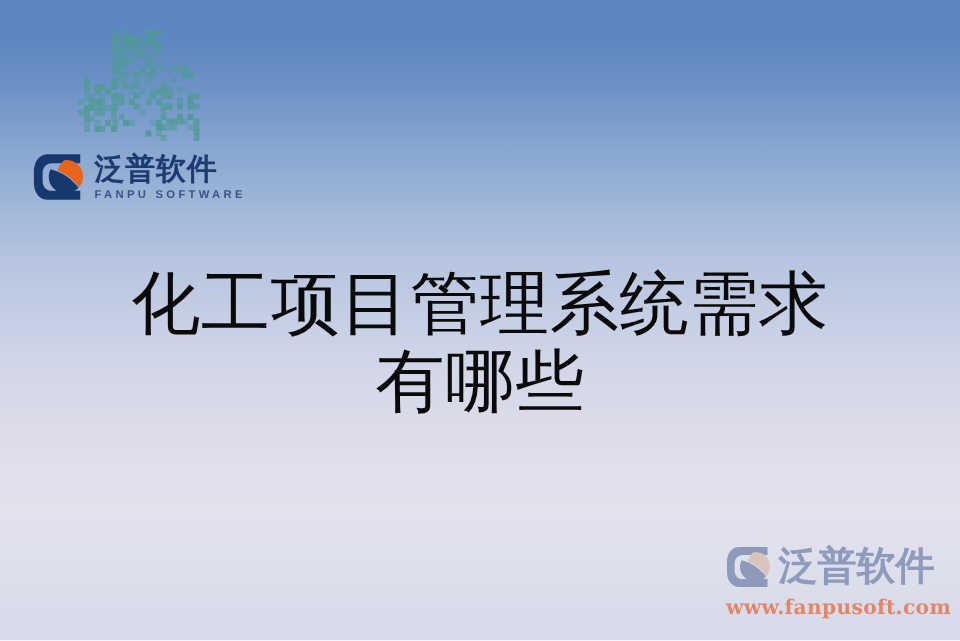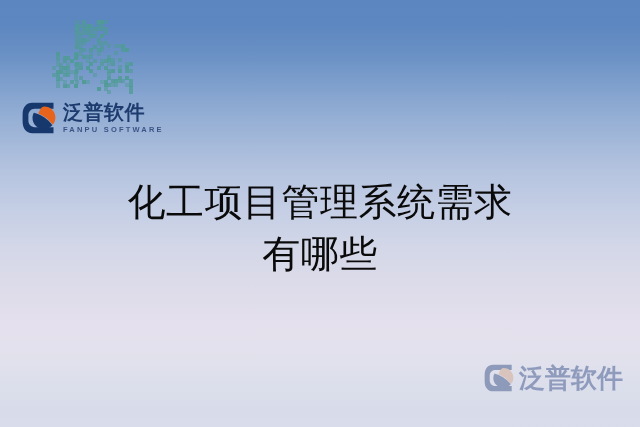--- a/index.html
+++ b/index.html
@@ -88,21 +88,21 @@
   }
 
   
   #headline {
     position: absolute;
     left: 0;
     top: 176px;
     width: 640px;
     text-align: center;
     font-family: "DejaVu Serif", "Liberation Serif", serif;
-    font-size: 38px;
+    font-size: 46px;
     line-height: 52px;
     color: #0a0a0a;
     letter-spacing: 0.5px;
     white-space: pre-line;
   }
 
   
   #watermark {
     position: absolute;
     right: 6px;
@@ -338,15 +338,16 @@
                    C6.4 22.5 9.0 25.2 12.6 25.2 H31.5 L31.5 31.2 H10.2
                    C4.3 31.2 0.6 26.6 0.6 19.6 V12.4 C0.6 5.4 4.3 0.8 10.2 0.8 Z" fill="#8e9ab9"></path>
           <path d="M22.0 4.6 C28.6 4.6 33.4 9.3 33.4 15.6 C33.4 18.4 32.4 20.9 30.7 22.8
                    C27.4 18.0 22.5 14.1 16.4 11.6 C18.0 7.4 19.8 4.6 22.0 4.6 Z" fill="#d9c4bd"></path>
           <path d="M30.4 23.2 C28.3 25.5 25.3 26.9 21.9 26.9 C15.3 26.9 10.5 22.1 10.5 15.9
                    C10.5 14.0 11.0 12.3 11.8 10.8 C18.9 12.6 25.9 17.0 30.4 23.2 Z" fill="#8e9ab9"></path>
         </svg>
       </div>
       <div id="wm-cn">泛普软件</div>
     </div>
+    <div id="wm-url">www.fanpusoft.com</div>
   </div>
 
 </div>
 
 </body></html>

